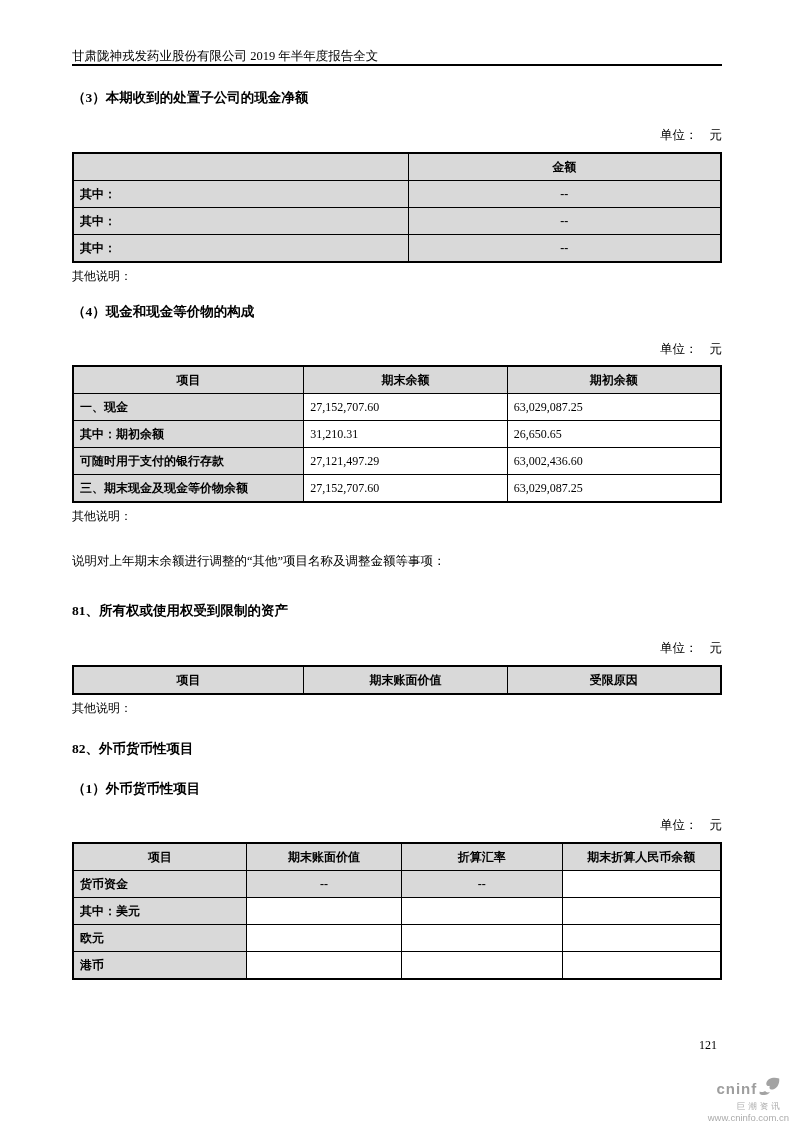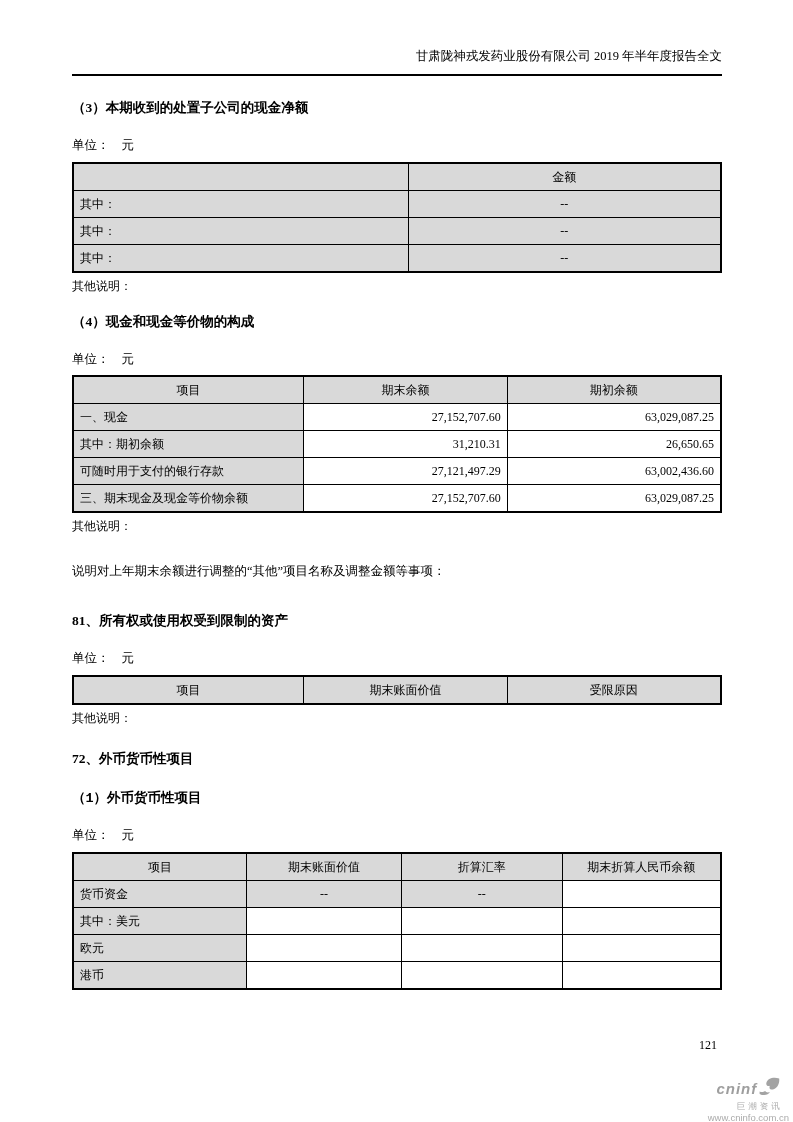--- a/index.html
+++ b/index.html
@@ -8,35 +8,35 @@
     width:793px; height:1122px;
     margin:0 auto;
     background:#ffffff;
     font-family:"Liberation Serif","DejaVu Serif",serif;
     color:#000;
     overflow:hidden;
   }
   .content { position:absolute; left:72px; top:0; width:650px; }
 
   .doc-header {
-    padding-top:49px; padding-bottom:10px;
+    padding-top:49px; 
     border-bottom:2px solid #000;
-    text-align:right;
+    text-align:left;
     font-size:12.5px; line-height:15px;
   }
 
   .sec-h { margin:0; font-size:13.5px; font-weight:bold; line-height:16px; }
   .mt-h3      { margin-top:24px; }
   .mt-h4      { margin-top:20px; }
   .mt-h80     { margin-top:22px; }
   .mt-h81     { margin-top:34px; }
   .mt-h82     { margin-top:25px; }
-  .mt-h82-1   { margin-top:24px;font-family:Liberation Mono, monospace; }
-
-  .unit { text-align:left; font-size:12.5px; line-height:15px; }
+  .mt-h82-1   { margin-top:24px; }
+
+  .unit { text-align:right; font-size:12.5px; line-height:15px; }
   .unit .uv { margin-left:12px; }
   .mt-u1 { margin-top:22px; }
   .mt-u2 { margin-top:22px; }
   .mt-u3 { margin-top:22px; }
   .mt-u4 { margin-top:21px; }
 
   .note { font-size:12px; line-height:15px; margin-top:6px; }
   .desc { font-size:12.5px; line-height:15px; margin-top:30px; }
 
   table.rpt {
@@ -50,38 +50,38 @@
   .mt-t2 { margin-top:8px; }
   .mt-t3 { margin-top:9px; }
   .mt-t4 { margin-top:9px; }
   table.rpt td {
     border:1px solid #000;
     height:26px;
     padding:0 6px;
     overflow:hidden;
     white-space:nowrap;
   }
-  td.g { background:#d9d9d9; }
+  td.g { background:#d9d9d9;font-weight:bold; }
   td.c { text-align:center; }
   td.l { text-align:left; }
-  td.r { text-align:right; padding-right:8px; }
+  td.r { padding-right:8px; }
   td.ind { padding-left:36px; }
 
   .page-number {
     position:absolute; top:1038px; right:76px;
     font-size:12px; line-height:14px;
   }
 
   .footer-logo {
     position:absolute; top:1077px; right:4px;
     display:flex; flex-direction:column; align-items:center;
     font-family:"Liberation Sans","DejaVu Sans",sans-serif;
     color:#a6a6a6;
   }
-  .footer-logo .brand-row { display:flex; align-items:center; gap:2px;font-style:italic; }
+  .footer-logo .brand-row { display:flex; align-items:center; gap:2px; }
   .footer-logo .brand {
     font-size:15px; font-weight:bold; letter-spacing:1px; line-height:16px;
     color:#9e9e9e;
   }
   .footer-logo .caption { font-size:8.5px; letter-spacing:3px; line-height:10px; margin-top:1px; color:#ababab;margin-left:23px; }
   .footer-logo .url { font-size:9.5px; line-height:12px; margin-top:1px; color:#ababab; }
 </style>
 </head>
 <body>
 
@@ -187,21 +187,21 @@
           <tr>
         <td class="g c">项目</td>
         <td class="g c">期末账面价值</td>
         <td class="g c">受限原因</td>
       </tr>
     </tbody>
       </table>
 
     <div class="note">其他说明：</div>
 
-    <h3 class="sec-h mt-h82">72、外币货币性项目</h3>
+    <h3 class="sec-h mt-h82">82、外币货币性项目</h3>
 
     <h3 class="sec-h mt-h82-1">（1）外币货币性项目</h3>
 
     <div class="unit mt-u4">
       <span>单位：</span><span class="uv">元</span>
     </div>
 
     <table class="rpt mt-t4">
       <colgroup>
           <col style="width:26.8%">

